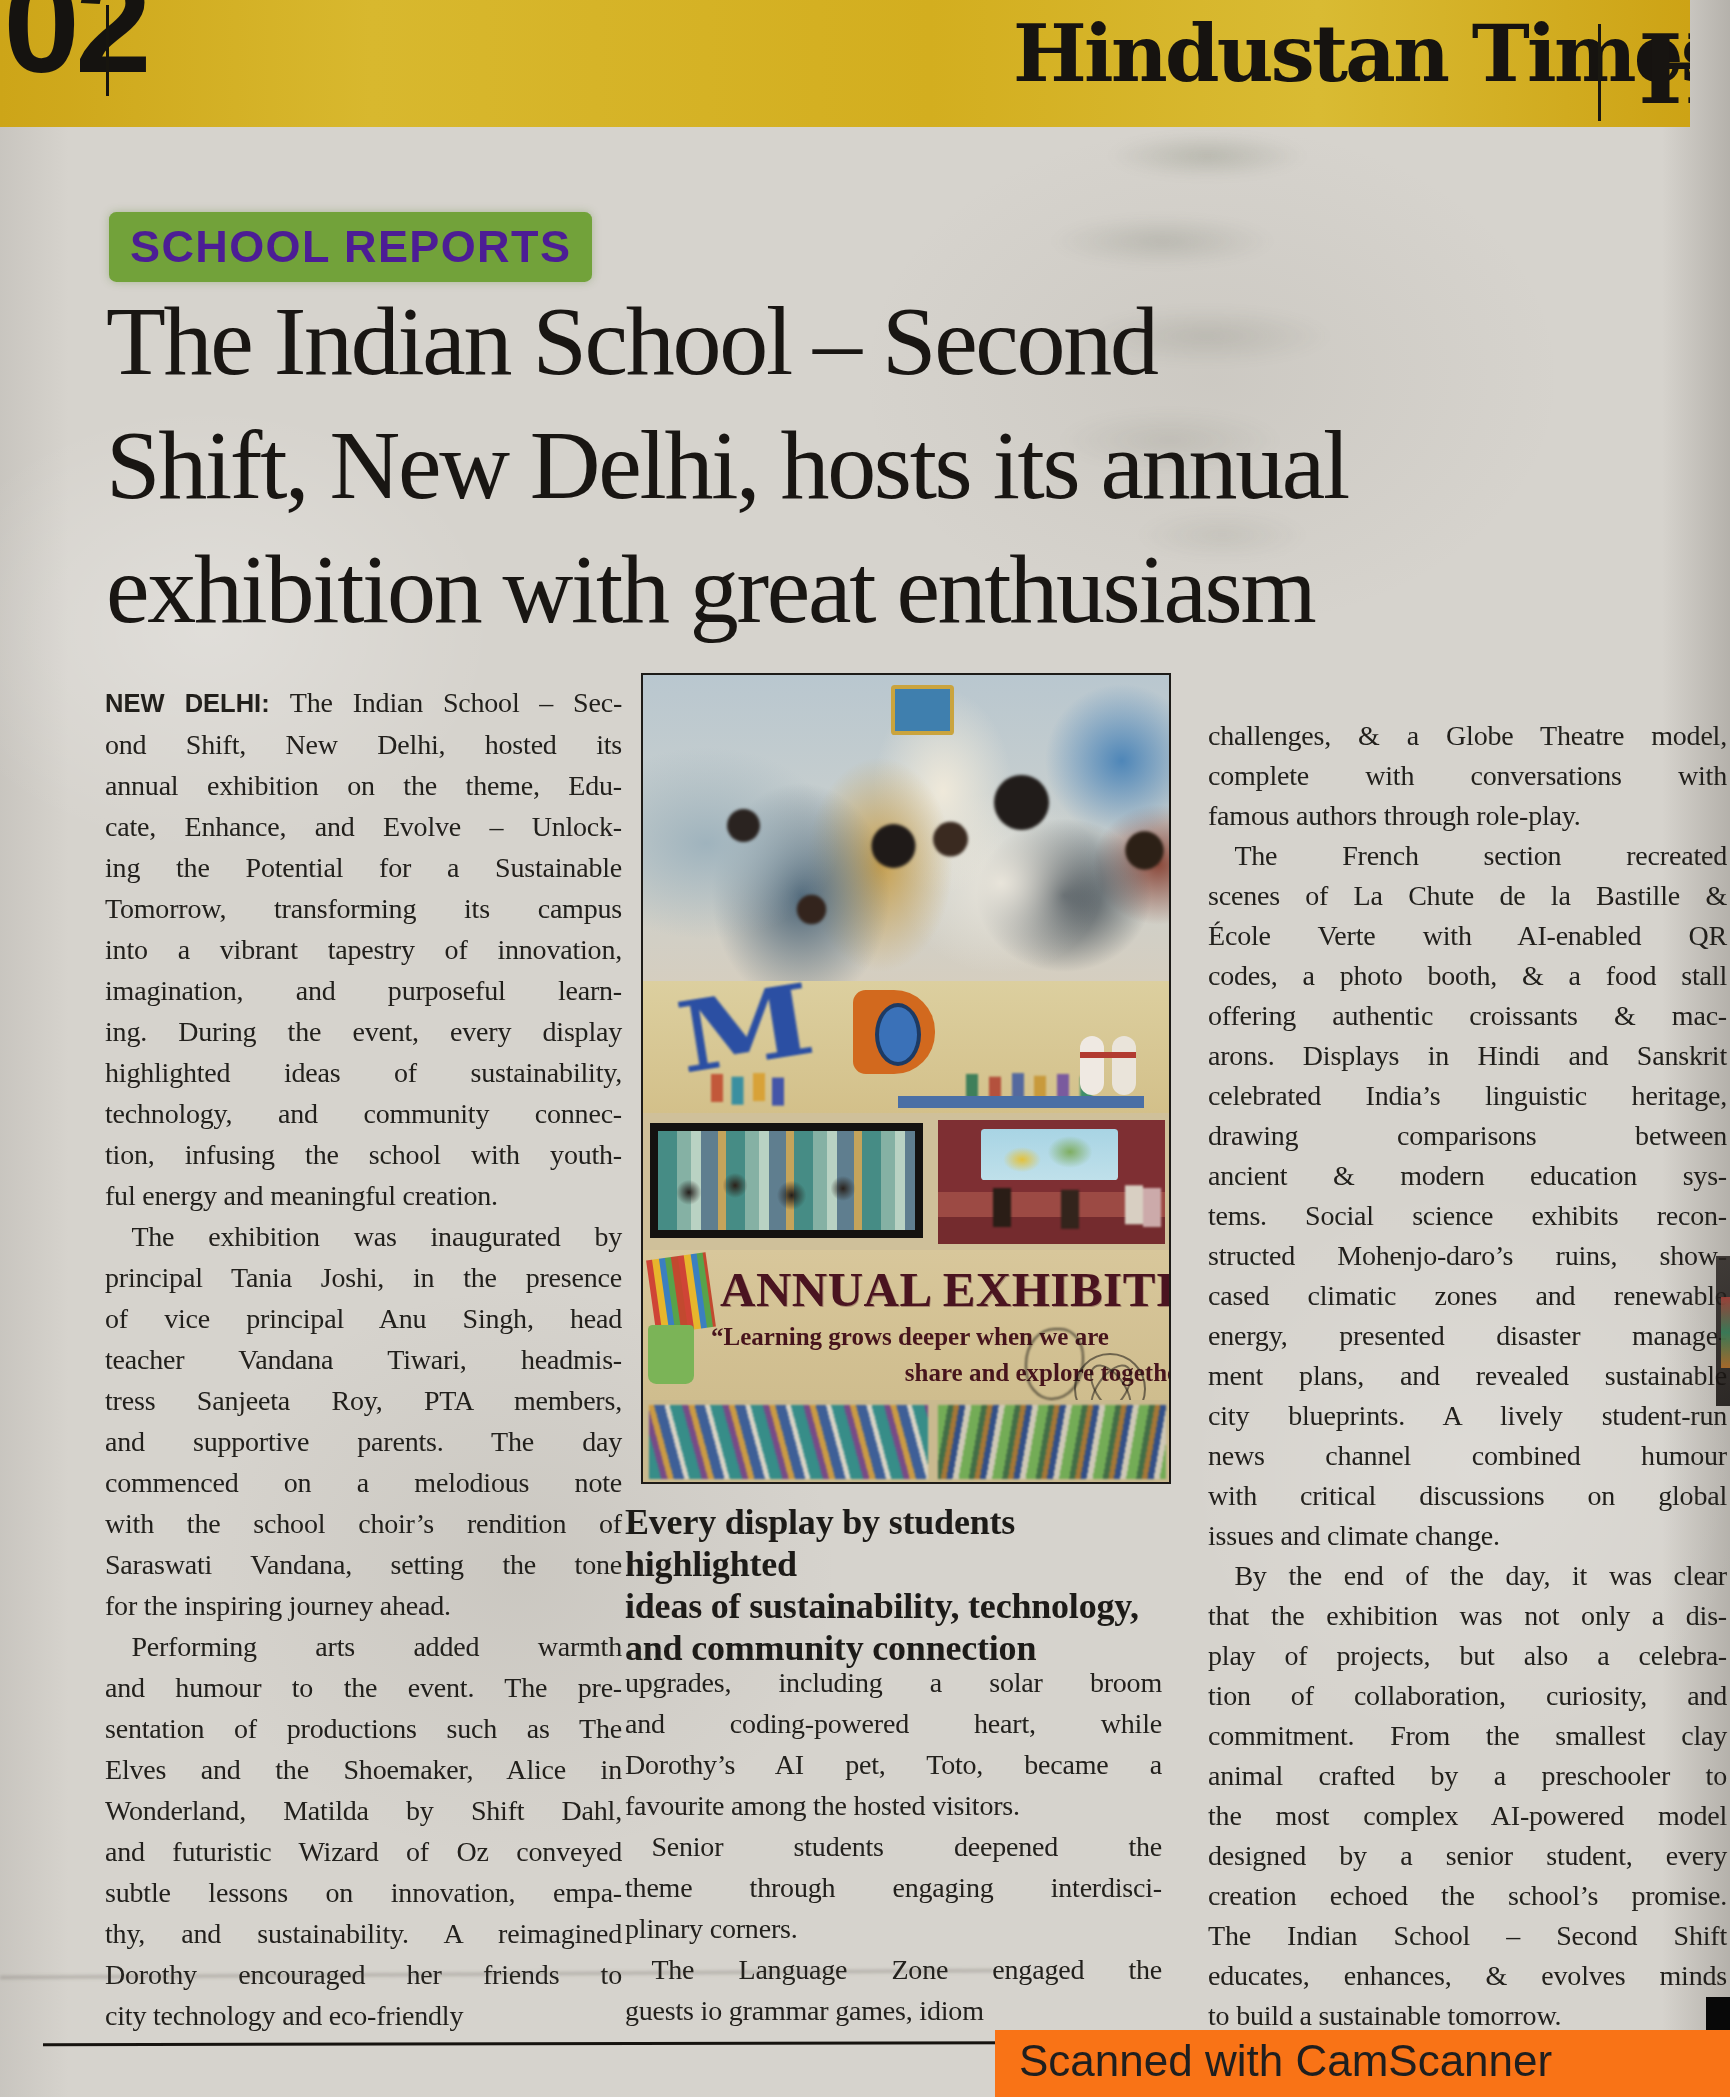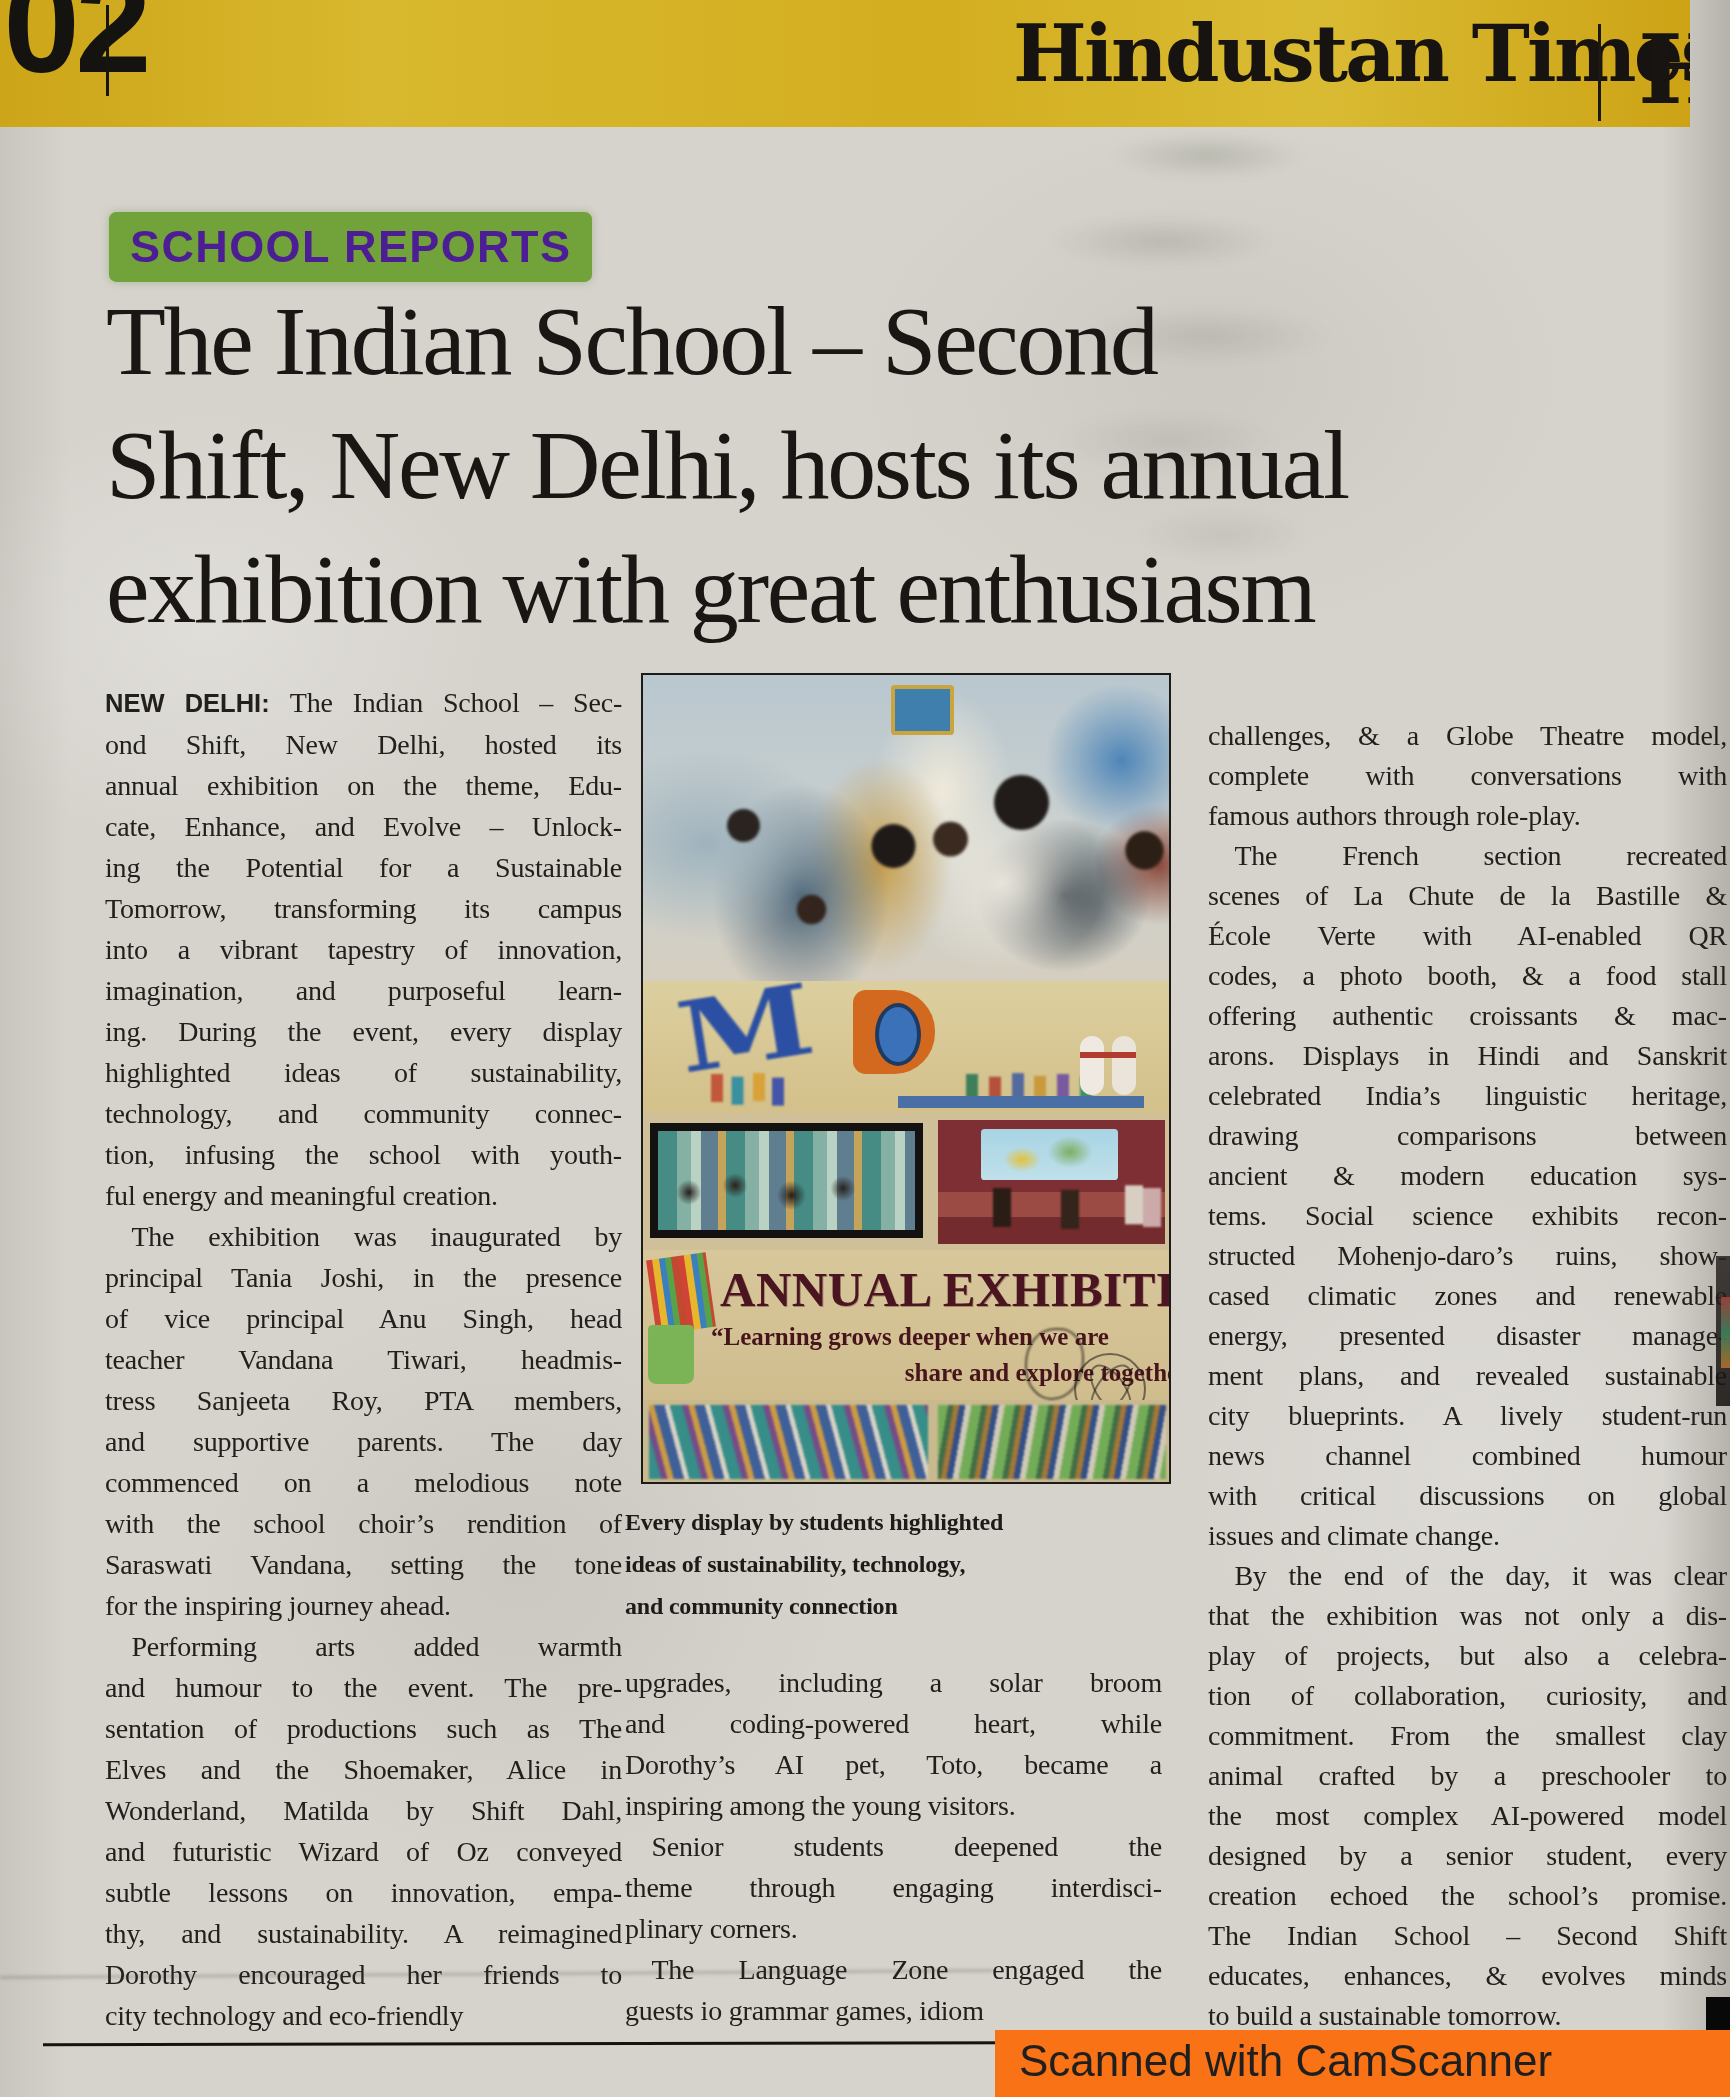--- a/index.html
+++ b/index.html
@@ -202,21 +202,21 @@
     position:absolute;left:295px;top:4.6px;width:228px;height:74px;
     background:repeating-linear-gradient(100deg,#6fae4e 0 10px,#3f6f44 10px 15.5px,#a8762f 15.5px 21px,#2f4f8e 21px 27px,#cfc8b4 27px 33px);
     filter:blur(0.9px) saturate(.9);
   }
   .strip-m2::after{
     content:"";position:absolute;left:87px;top:-77px;width:55px;height:68px;
     border:2.7px solid rgba(20,18,16,.65);border-radius:50% 40% 55% 45%;
   }
   
   .caption{position:absolute;left:625px;top:1501px;width:547px;font-weight:bold;}
-  .cap-line{font-size:24px;line-height:42px;letter-spacing:-0.2px;color:#1d1b18;}
+  .cap-line{font-size:36px;line-height:42px;letter-spacing:-0.2px;color:#1d1b18;}
   
   .bottom-rule{position:absolute;left:43px;top:2042px;width:1124px;height:3.2px;background:#16130f;transform:rotate(-0.12deg);}
   .scanbar{position:absolute;left:995px;top:2030px;width:756px;height:67px;background:#f97316;}
   .scan-note{
     position:absolute;left:24px;top:6.4px;
     font-family:"Liberation Sans",sans-serif;font-size:44px;color:#1f1f1f;white-space:nowrap;
   }
   .blackbar{position:absolute;left:1706px;top:1997px;width:25px;height:42px;background:#080808;}
   .edge-dark{position:absolute;left:1716px;top:1256px;width:14.6px;height:150px;background:linear-gradient(#2a2522,#14100e);opacity:.85;}
   .edge-color{position:absolute;left:1721px;top:1297px;width:9.6px;height:71px;background:linear-gradient(#b2433a,#3a8a60,#c2772a);opacity:.8;}
@@ -284,21 +284,21 @@
       <div class="bl">thy, and sustainability. A reimagined</div>
       <div class="bl">Dorothy encouraged her friends to</div>
       <div class="bl last">city technology and eco-friendly</div>
     </div>
   </div>
 <div class="col col-mid">
     <div class="para">
       <div class="bl">upgrades, including a solar broom</div>
       <div class="bl">and coding-powered heart, while</div>
       <div class="bl">Dorothy’s AI pet, Toto, became a</div>
-      <div class="bl last">inspiring among the young visitors.</div>
+      <div class="bl last">favourite among the hosted visitors.</div>
     </div>
     <div class="para indent">
       <div class="bl">Senior students deepened the</div>
       <div class="bl">theme through engaging interdisci-</div>
       <div class="bl last">plinary corners.</div>
     </div>
     <div class="para indent">
       <div class="bl">The Language Zone engaged the</div>
       <div class="bl last">guests io grammar games, idiom</div>
     </div>

